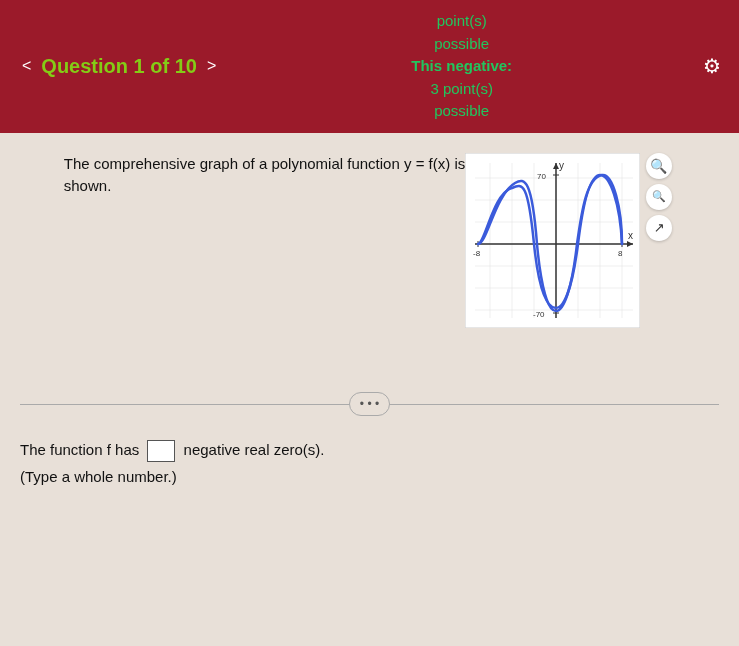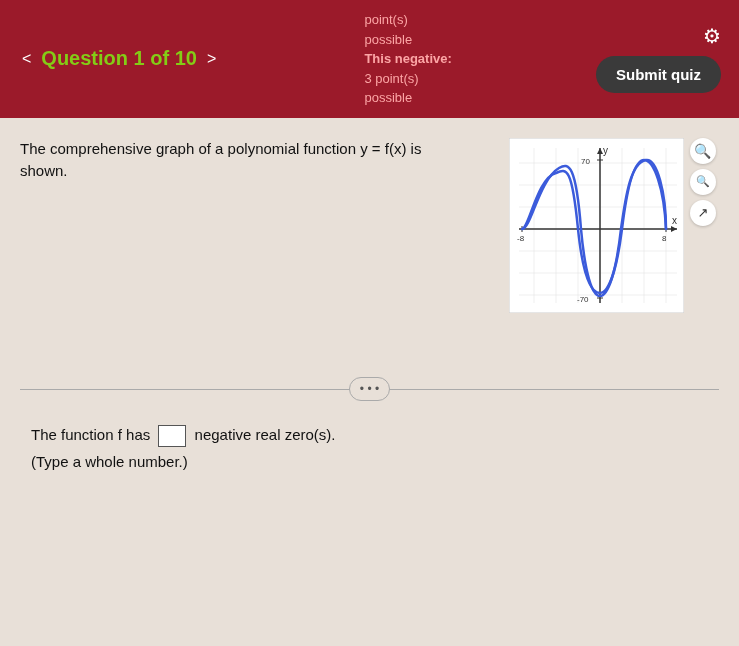--- a/index.html
+++ b/index.html
@@ -37,24 +37,24 @@
       padding: 4px;
     }
 
     .question-label {
       font-size: 20px;
       font-weight: bold;
       color: #84cc16;
     }
 
     .header-center {
-      color: #fca5a5;
-      font-size: 13px;
+      color: #22c55e;
+      font-size: 15px;
       line-height: 1.5;
-      text-align: left;
+      text-align: center;
     }
 
     .header-right {
       display: flex;
       flex-direction: column;
       align-items: flex-end;
       gap: 8px;
     }
 
     .submit-btn {
@@ -79,21 +79,21 @@
     .main-content {
       background: #e8e0d8;
       margin: 0;
       padding: 20px 20px 15px 20px;
       min-height: 571px;
       position: relative;
     }
 
     .question-area {
       display: flex;
-      justify-content: space-between;
+      justify-content: center;
       align-items: flex-start;
       margin-bottom: 10px;
     }
 
     .question-text {
       font-size: 15px;
       color: #111;
       max-width: 500px;
       line-height: 1.5;
     }
@@ -137,21 +137,20 @@
       color: #555;
       position: relative;
       z-index: 1;
     }
 
     .answer-area {
       margin-top: 10px;
       font-size: 15px;
       color: #111;
       line-height: 1.8;
-      margin-left: 11px;
     }
 
     .answer-box {
       display: inline-block;
       width: 28px;
       height: 22px;
       border: 1px solid #555;
       background: white;
       vertical-align: middle;
       margin: 0 4px;
@@ -177,21 +176,20 @@
   <div class="header-center">
     <div>point(s)</div>
     <div>possible</div>
     <div><strong>This negative:</strong></div>
     <div>3 point(s)</div>
     <div>possible</div>
   </div>
 
   <div class="header-right">
     <span class="settings-icon">⚙</span>
-    <button class="submit-btn">Submit quiz</button>
   </div>
 </div>
 
 <div class="main-content">
 
   <div class="question-area">
     <div class="question-text">
       <p>The comprehensive graph of a polynomial function y = f(x) is</p>
       <p>shown.</p>
       <br>

